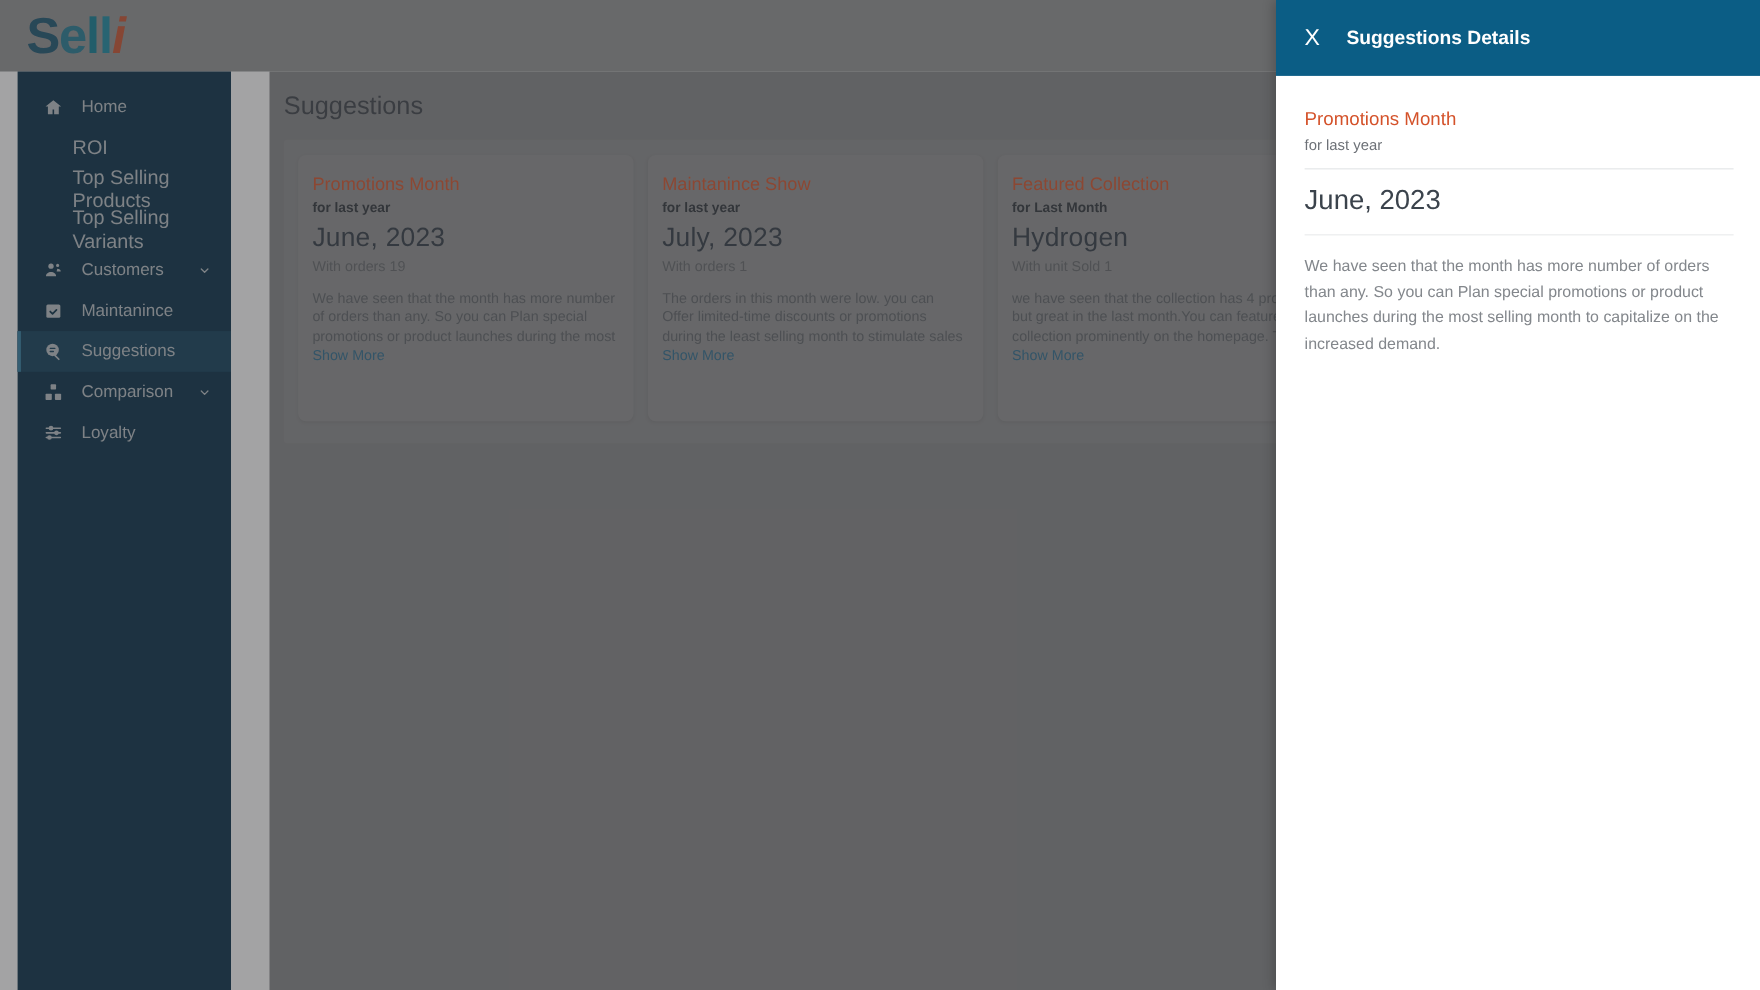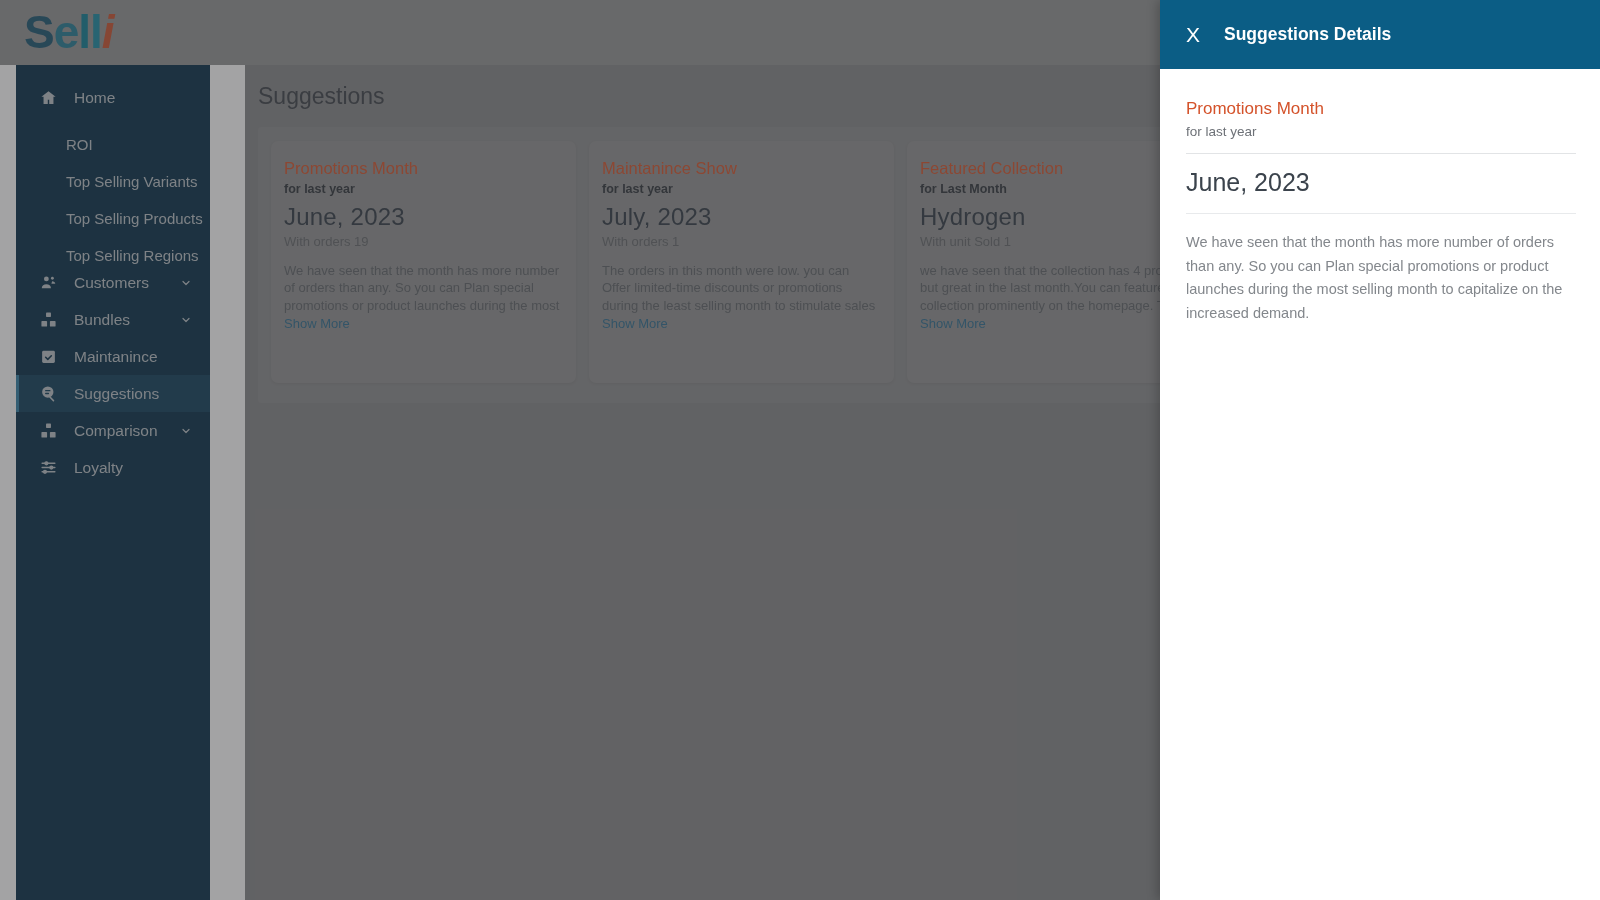--- a/index.html
+++ b/index.html
@@ -82,25 +82,25 @@
   }
   .nav-item.active::before {
     content: "";
     position: absolute;
     left: 0; top: 0; bottom: 0;
     width: 3px;
     background: #2e7ea3;
   }
   .nav-sub {
     display: flex;
-    align-items: flex-end;
+    align-items: center;
     height: 37px;
     padding-left: 50px;
     color: #b9c0c6;
-    font-size: 15px;
+    font-size: 18px;
     cursor: pointer;
   }
 
   .content-area {
     position: absolute;
     left: 245px; top: 65px;
     width: 1355px; height: 835px;
     background: #838486;
     z-index: 1;
     padding: 14px 0 0 13px;
@@ -261,61 +261,43 @@
           </svg>
       </span>
       <span>Home</span>
     </div>
 
 
     <div class="nav-sub">
       <span>ROI</span>
     </div>
     <div class="nav-sub">
+      <span>Top Selling Products</span>
+    </div>
+    <div class="nav-sub">
       <span>Top Selling Variants</span>
-    </div>
-    <div class="nav-sub">
-      <span>Top Selling Products</span>
-    </div>
-    <div class="nav-sub">
-      <span>Top Selling Regions</span>
     </div>
 
     <div class="nav-item">
       <span class="ico">
         <svg viewBox="0 0 24 24" fill="currentColor">
             <circle cx="9" cy="7" r="3.4"></circle>
             <path d="M2.5 20c0-3.6 2.9-5.6 6.5-5.6s6.5 2 6.5 5.6z"></path>
             <circle cx="17.5" cy="6" r="2"></circle>
             <path d="M17 10.3c2.6 0 4.5 1.3 4.5 3.6h-5.3z"></path>
           </svg>
       </span>
       <span>Customers</span>
       <span class="chev">
         <svg viewBox="0 0 24 24" fill="none" stroke="currentColor" stroke-width="2.4" stroke-linecap="round" stroke-linejoin="round">
             <polyline points="6 9 12 15 18 9"></polyline>
           </svg>
       </span>
     </div>
 
-    <div class="nav-item">
-      <span class="ico">
-        <svg viewBox="0 0 24 24" fill="currentColor">
-            <rect x="8.5" y="2" width="7" height="6.5" rx="1"></rect>
-            <rect x="2" y="14" width="8" height="8" rx="1"></rect>
-            <rect x="14" y="14" width="8" height="8" rx="1"></rect>
-          </svg>
-      </span>
-      <span>Bundles</span>
-      <span class="chev">
-        <svg viewBox="0 0 24 24" fill="none" stroke="currentColor" stroke-width="2.4" stroke-linecap="round" stroke-linejoin="round">
-            <polyline points="6 9 12 15 18 9"></polyline>
-          </svg>
-      </span>
-    </div>
 
     <div class="nav-item">
       <span class="ico">
         <svg viewBox="0 0 24 24" fill="currentColor">
             <rect x="3" y="4" width="18" height="17" rx="2"></rect>
             <path d="M8 13l3 3 5-5" stroke="#022b44" stroke-width="2.2" fill="none" stroke-linecap="round" stroke-linejoin="round"></path>
           </svg>
       </span>
       <span>Maintanince</span>
     </div>

